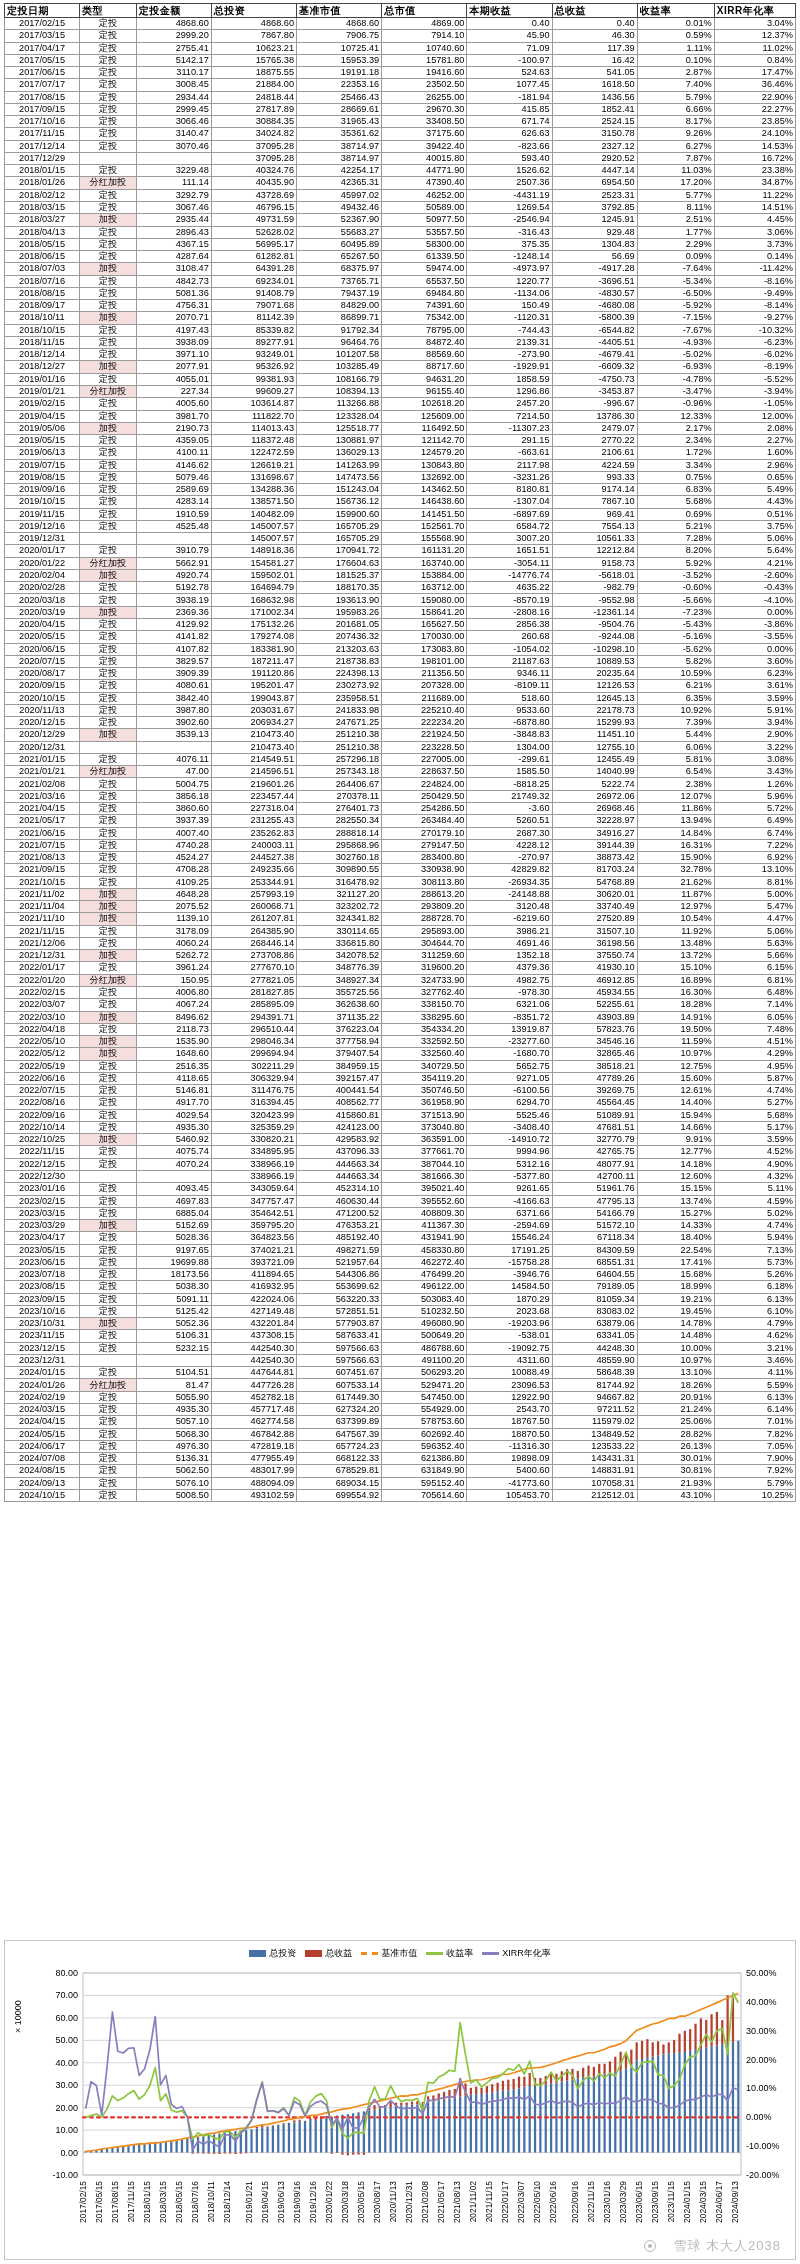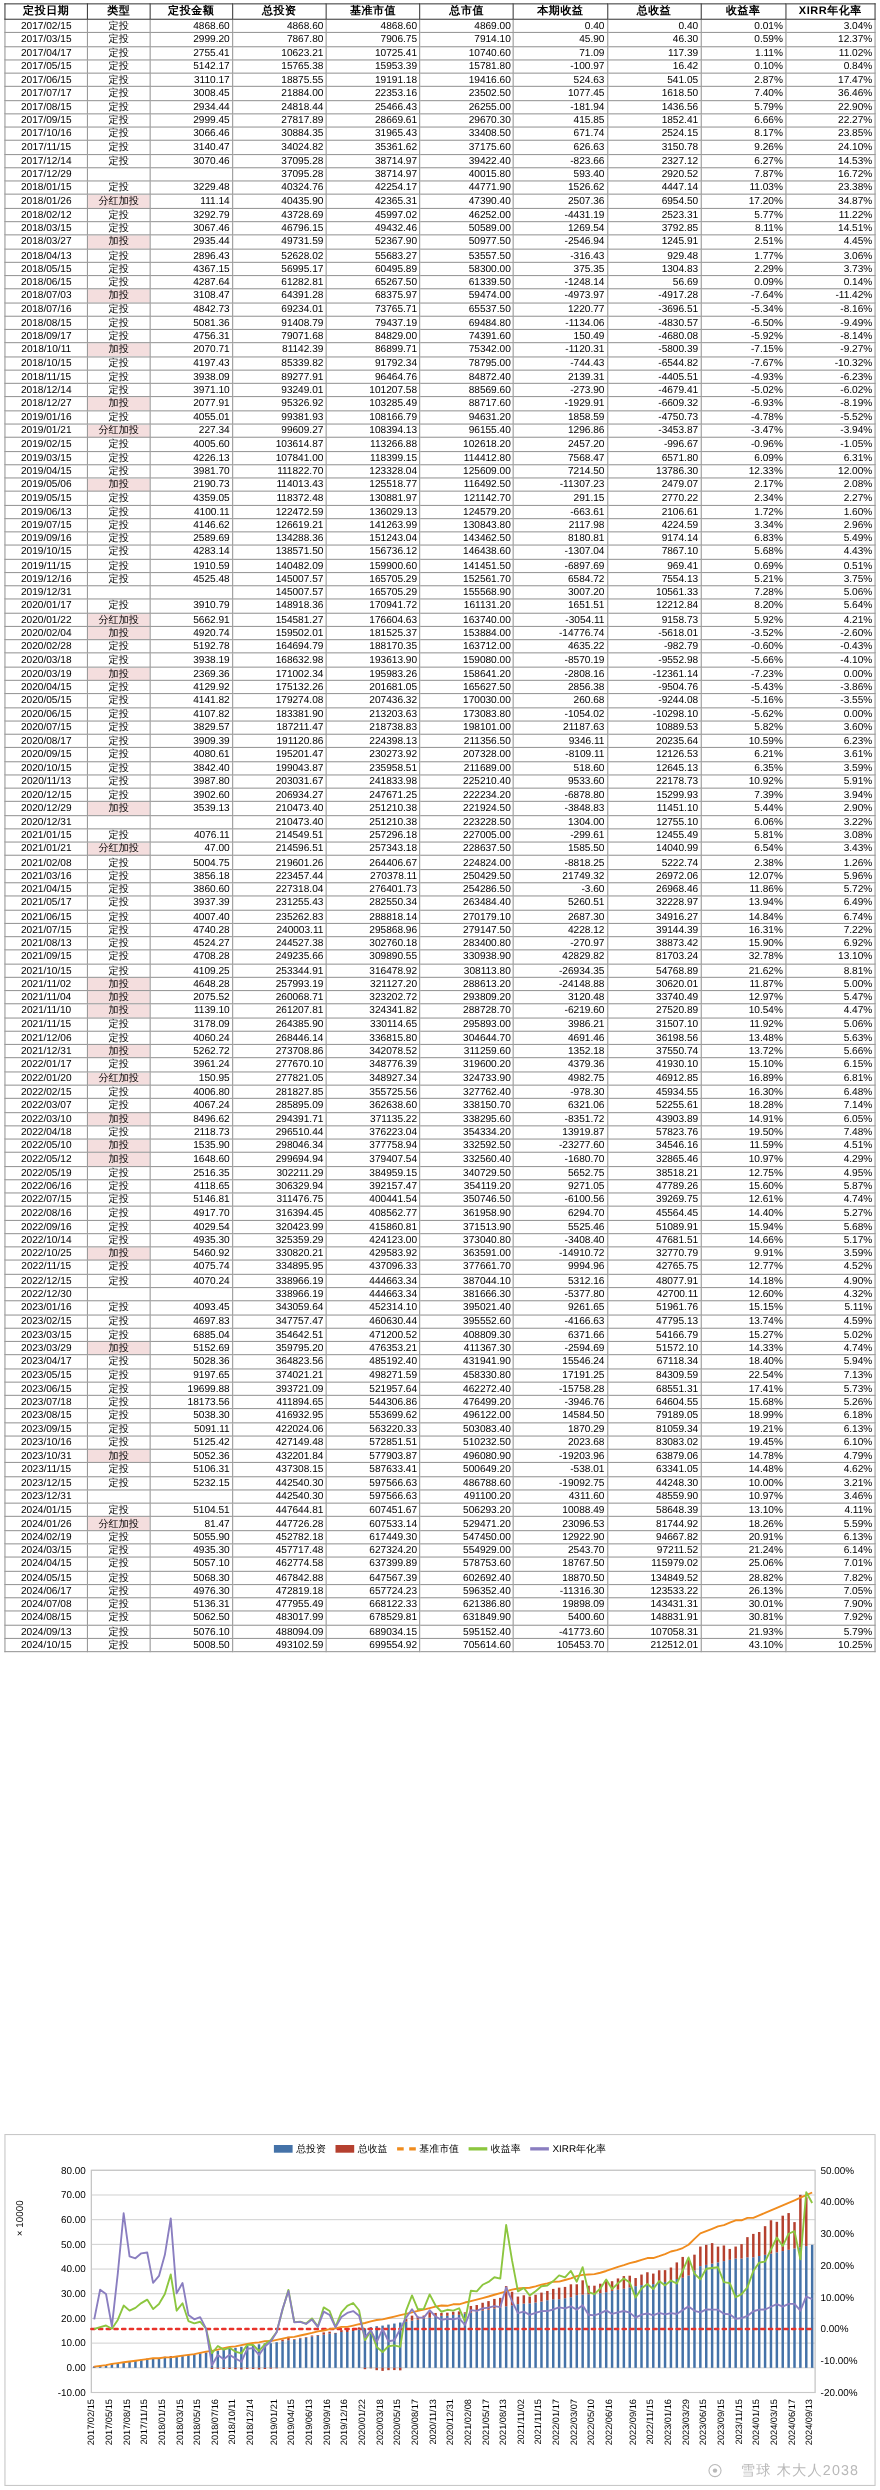--- a/index.html
+++ b/index.html
@@ -41,21 +41,21 @@
     border: 1px solid #9a9a9a;
     font-size: 9.2px;
     line-height: 1.0;
     height: 12.27px;
     padding: 0 2px;
     color: #000;
     white-space: nowrap;
     overflow: hidden;
   }
   table.fund thead th {
-    text-align: center;
+    text-align: left;
     font-weight: 700;
     font-size: 10px;
     height: 14px;
     border: 1px solid #444;
     letter-spacing: .5px;
   }
   td.date { text-align: center; }
   td.type { text-align: center; }
   td.num  { text-align: right; }
   tr.hl td.type { background: #f4dede; }
@@ -533,32 +533,20 @@
             <td class="num">4005.60</td>
             <td class="num">103614.87</td>
             <td class="num">113266.88</td>
             <td class="num">102618.20</td>
             <td class="num">2457.20</td>
             <td class="num">-996.67</td>
             <td class="num">-0.96%</td>
             <td class="num">-1.05%</td>
           </tr>
           <tr>
-            <td class="date">2019/03/15</td>
-            <td class="type">定投</td>
-            <td class="num">4226.13</td>
-            <td class="num">107841.00</td>
-            <td class="num">118399.15</td>
-            <td class="num">114412.80</td>
-            <td class="num">7568.47</td>
-            <td class="num">6571.80</td>
-            <td class="num">6.09%</td>
-            <td class="num">6.31%</td>
-          </tr>
-          <tr>
             <td class="date">2019/04/15</td>
             <td class="type">定投</td>
             <td class="num">3981.70</td>
             <td class="num">111822.70</td>
             <td class="num">123328.04</td>
             <td class="num">125609.00</td>
             <td class="num">7214.50</td>
             <td class="num">13786.30</td>
             <td class="num">12.33%</td>
             <td class="num">12.00%</td>
@@ -603,20 +591,32 @@
             <td class="date">2019/07/15</td>
             <td class="type">定投</td>
             <td class="num">4146.62</td>
             <td class="num">126619.21</td>
             <td class="num">141263.99</td>
             <td class="num">130843.80</td>
             <td class="num">2117.98</td>
             <td class="num">4224.59</td>
             <td class="num">3.34%</td>
             <td class="num">2.96%</td>
+          </tr>
+          <tr>
+            <td class="date">2019/08/15</td>
+            <td class="type">定投</td>
+            <td class="num">5079.46</td>
+            <td class="num">131698.67</td>
+            <td class="num">147473.56</td>
+            <td class="num">132692.00</td>
+            <td class="num">-3231.26</td>
+            <td class="num">993.33</td>
+            <td class="num">0.75%</td>
+            <td class="num">0.65%</td>
           </tr>
           <tr>
             <td class="date">2019/09/16</td>
             <td class="type">定投</td>
             <td class="num">2589.69</td>
             <td class="num">134288.36</td>
             <td class="num">151243.04</td>
             <td class="num">143462.50</td>
             <td class="num">8180.81</td>
             <td class="num">9174.14</td>

